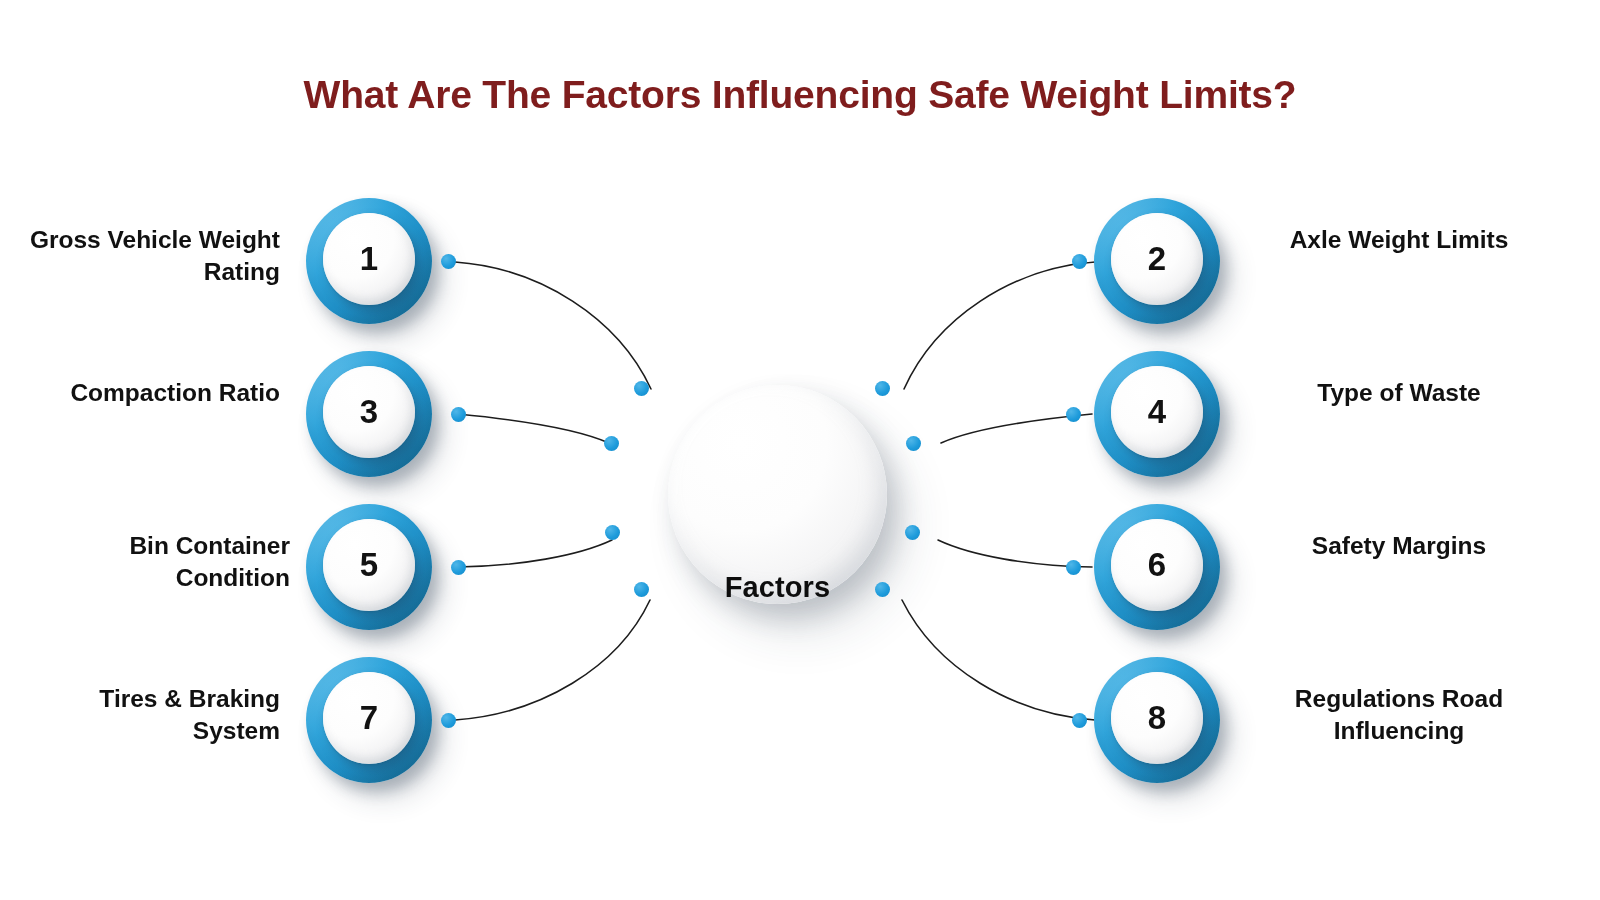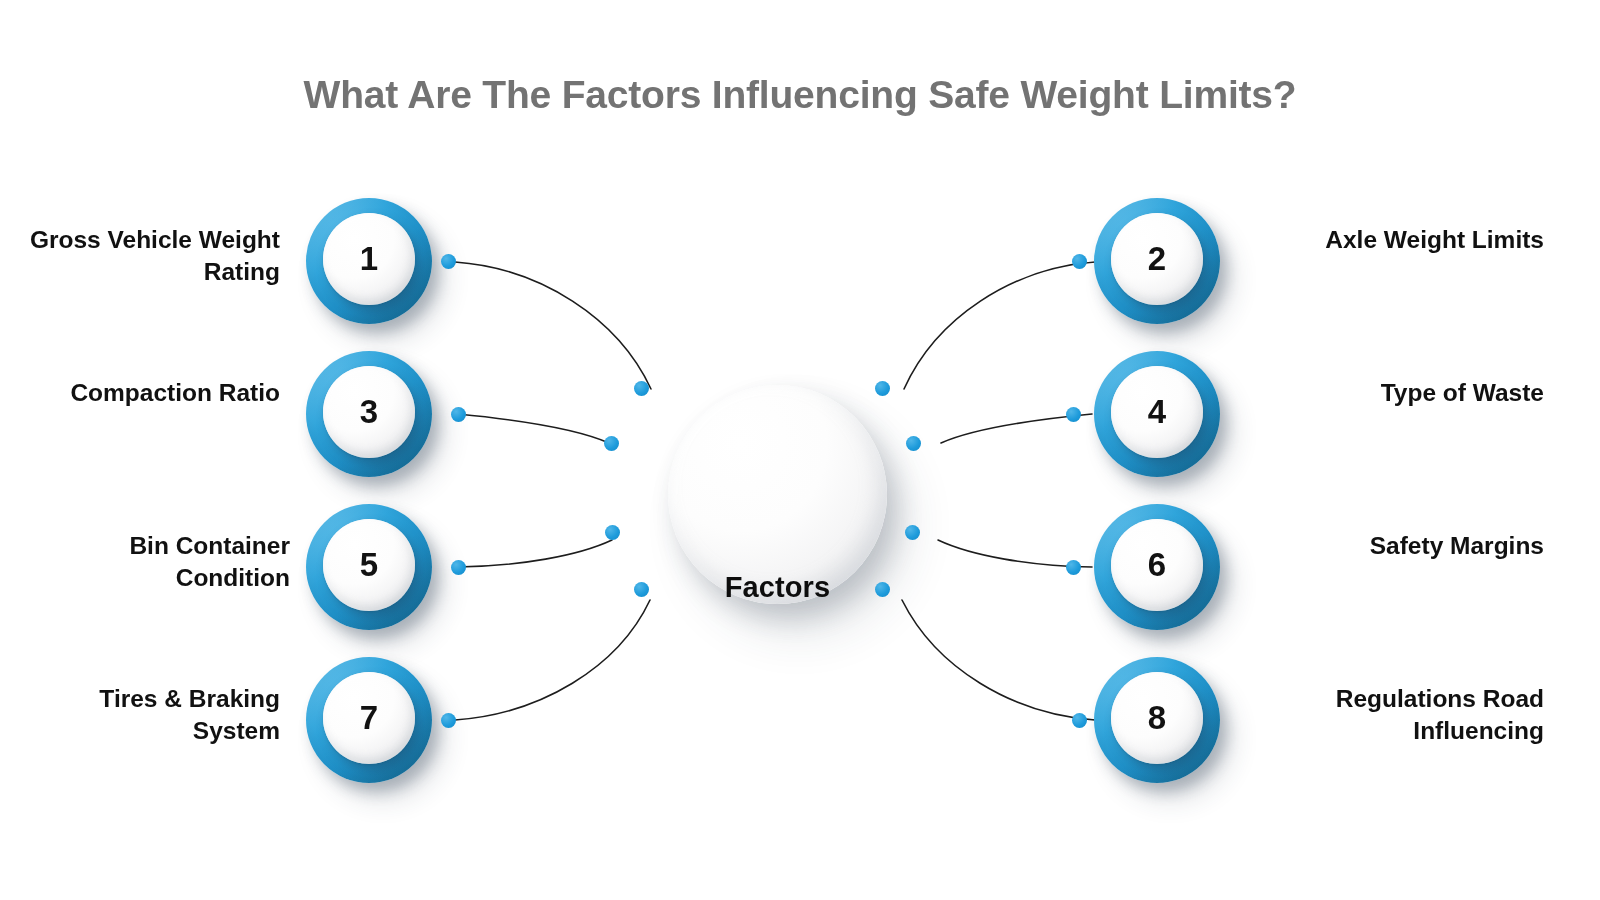--- a/index.html
+++ b/index.html
@@ -23,21 +23,21 @@
   
   #title {
     position: absolute;
     top: 72px;
     left: 0;
     width: 1600px;
     text-align: center;
     font-size: 39px;
     font-weight: 700;
     letter-spacing: -0.2px;
-    color: #737373;
+    color: #7f1d1d;
     line-height: 1.2;
   }
 
   
   #connectors {
     position: absolute;
     top: 0; left: 0;
     width: 1600px;
     height: 900px;
     pointer-events: none;
@@ -110,21 +110,21 @@
 
   
   .label {
     position: absolute;
     font-size: 24.5px;
     font-weight: 700;
     color: #111111;
     line-height: 1.32;
   }
   .label.left  { text-align: right; }
-  .label.right { text-align: right;  }
+  .label.right { text-align: center;  }
 
   
   #center-sphere {
     position: absolute;
     left: 668px;
     top: 385px;
     width: 219px;
     height: 219px;
     border-radius: 50%;
     background: radial-gradient(circle at 33% 27%, #ffffff 0%, #fdfdfd 40%, #f4f4f5 66%, #e7e8ea 85%, #dcdee1 100%);

